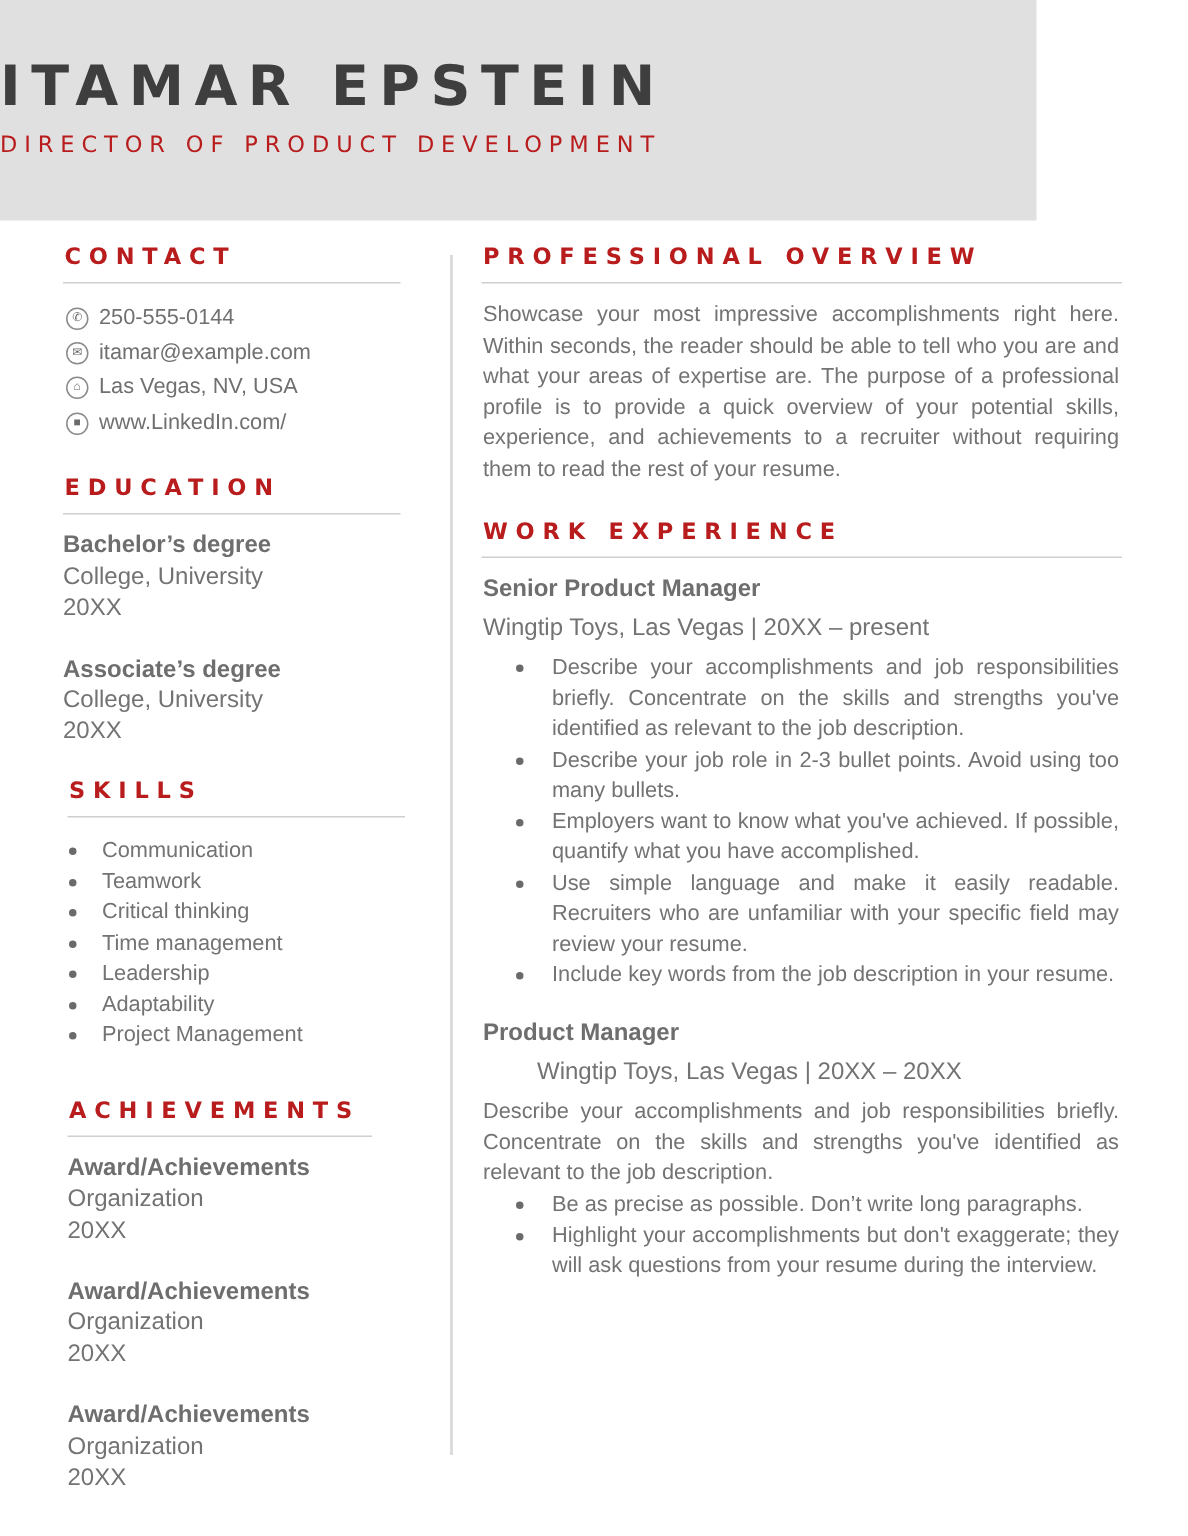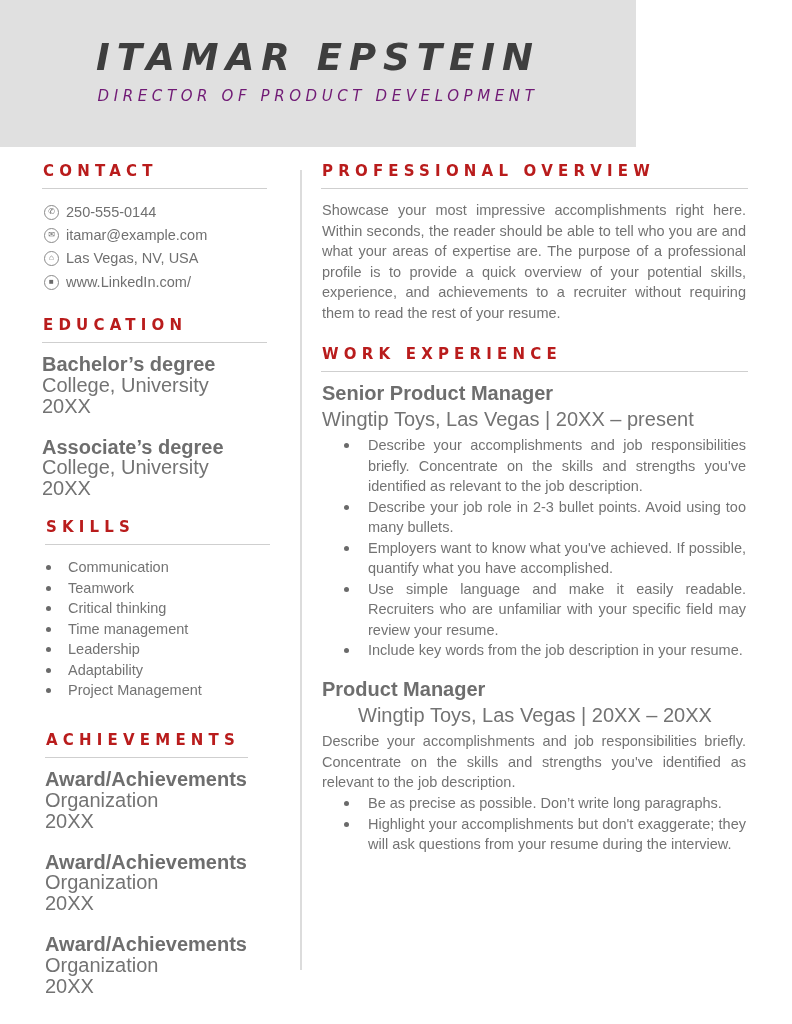--- a/index.html
+++ b/index.html
@@ -1,45 +1,45 @@
 <!DOCTYPE html>
 <html><head>
 <meta charset="utf-8">
 <style>
   * { box-sizing: border-box; margin: 0; padding: 0; }
   html, body { width: 792px; height: 1024px; background: #ffffff; overflow: hidden; }
   body { font-family: "Liberation Sans", sans-serif; color: #6b6b6b; position: relative; }
 
   .header {
-    position: absolute; left: 0; top: 0; width: 636px; height: 147px;
-    background: #e0e0e0; text-align: center; font-style: italic;
+    position: absolute; left: 0; top: 0; width: 691px; height: 147px;
+    background: #e0e0e0; 
   }
   .name {
     position: absolute; left: 0; right: 0; top: 36px;
     font-family: "DejaVu Sans", sans-serif; font-weight: bold;
     font-size: 37px; letter-spacing: 7px; color: #3e3e3e;
   }
   .job-title {
     position: absolute; left: 0; right: 0; top: 87px;
     font-family: "DejaVu Sans", sans-serif;
-    font-size: 15px; letter-spacing: 4.6px; color: #701a75;
+    font-size: 15px; letter-spacing: 4.6px; color: #b91c1c;
   }
 
   .divider-v {
     position: absolute; left: 300px; top: 170px; width: 2px; height: 800px;
     background: #dcdcdc;
   }
 
   .sec-title {
     position: absolute; font-family: "DejaVu Sans", sans-serif; font-weight: bold;
     font-size: 15px; letter-spacing: 5.2px; color: #b91c1c;
   }
   .sec-rule { position: absolute; height: 1px; background: #cfcfcf; }
 
-  .txt { position: absolute; font-size: 20px; line-height: 20.5px; color: #737373; white-space: nowrap; }
+  .txt { position: absolute; font-size: 16px; line-height: 20.5px; color: #737373; white-space: nowrap; }
   .bold { font-weight: bold; color: #6e6e6e; }
 
   .contact-row { position: absolute; left: 44px; height: 20px; display: flex; align-items: center; }
   .cicon {
     width: 15px; height: 15px; border-radius: 50%; border: 1px solid #8a8a8a;
     display: flex; align-items: center; justify-content: center; margin-right: 7px;
     font-size: 8px; color: #6a6a6a; line-height: 1;
   }
   .contact-row .ctext { font-size: 14.5px; color: #707070; }
 

